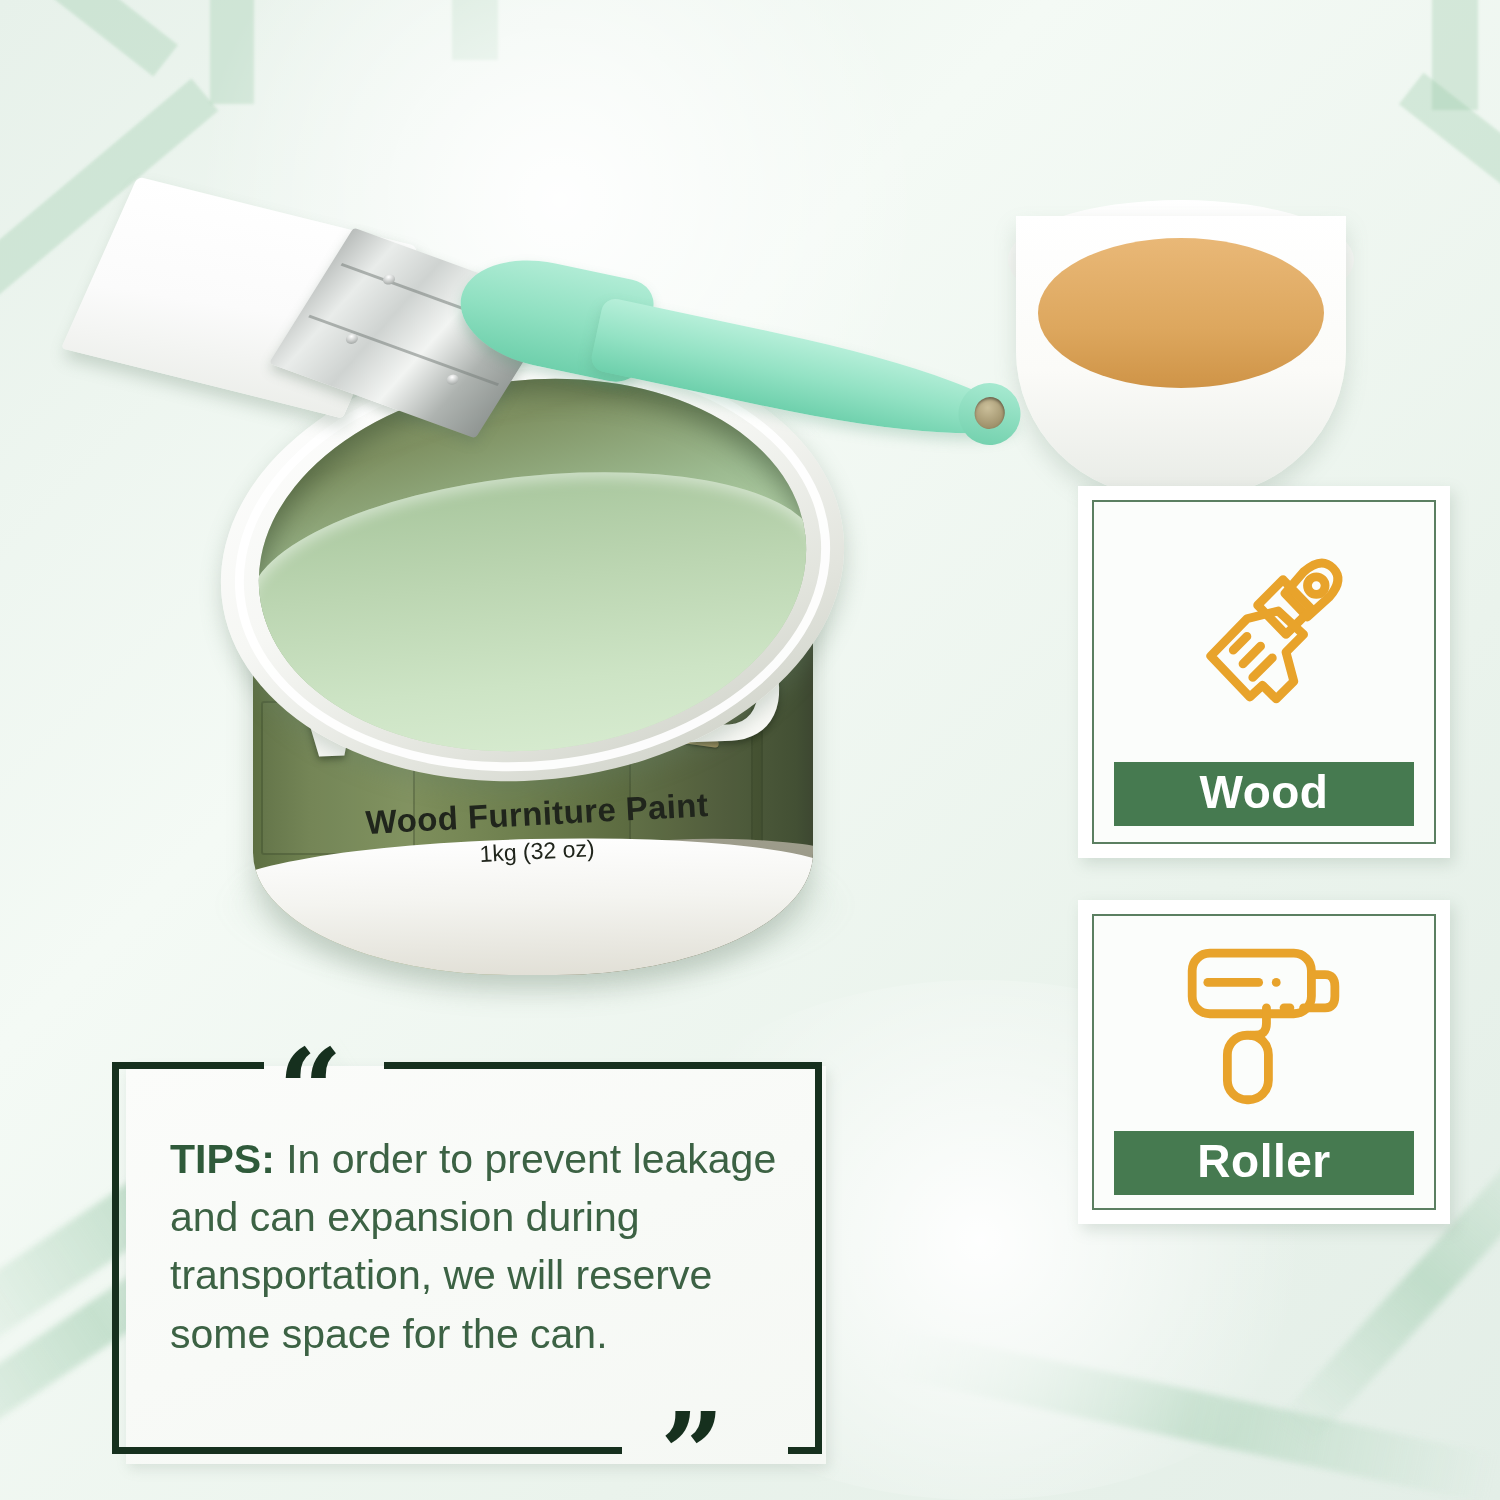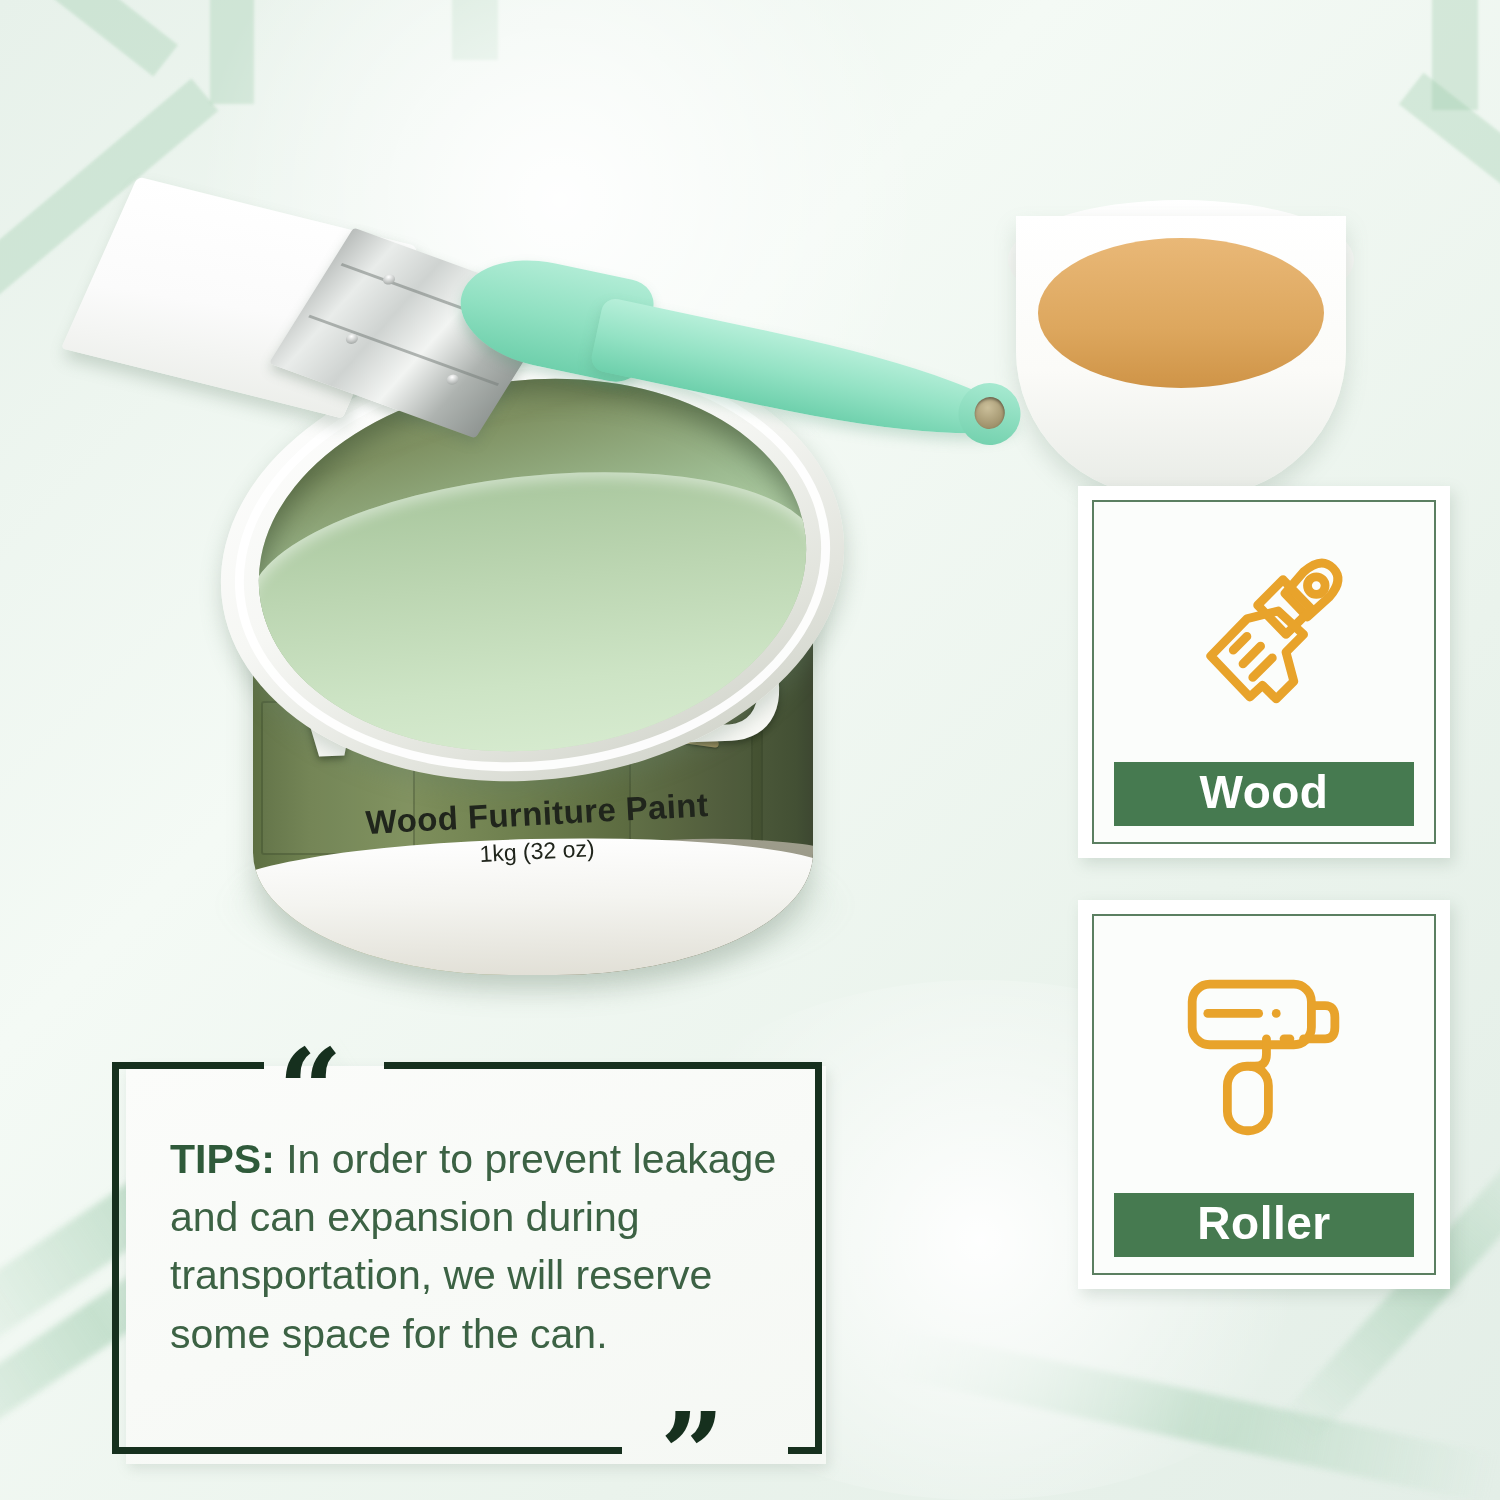--- a/index.html
+++ b/index.html
@@ -453,21 +453,21 @@
 
           <path d="M78 128 L92 114"></path>
           <path d="M88 142 L106 124"></path>
           <path d="M98 156 L118 136"></path>
         </svg>
       </div>
       <div class="card-label">Wood</div>
     </div>
   </div>
 
-  <div class="card" style="left:1078px; top:900px; width:372px; height:389px;">
+  <div class="card" style="left:1078px; top:900px; width:372px; height:324px;">
     <div class="card-inner">
       <div class="card-icon">
         <svg viewBox="0 0 220 220" width="215" height="215" fill="none" stroke="#e8a32b" stroke-width="9" stroke-linecap="round" stroke-linejoin="round">
 
           <rect x="36" y="38" width="122" height="62" rx="18"></rect>
           <path d="M52 68 L104 68"></path>
           <circle cx="122" cy="68" r="4.5" fill="#e8a32b" stroke="none"></circle>
 
           <path d="M158 60 L172 60 Q182 60 182 72 L182 82 Q182 94 172 94 L150 94"></path>
           <path d="M136 94 L130 94" stroke-linecap="round"></path>

